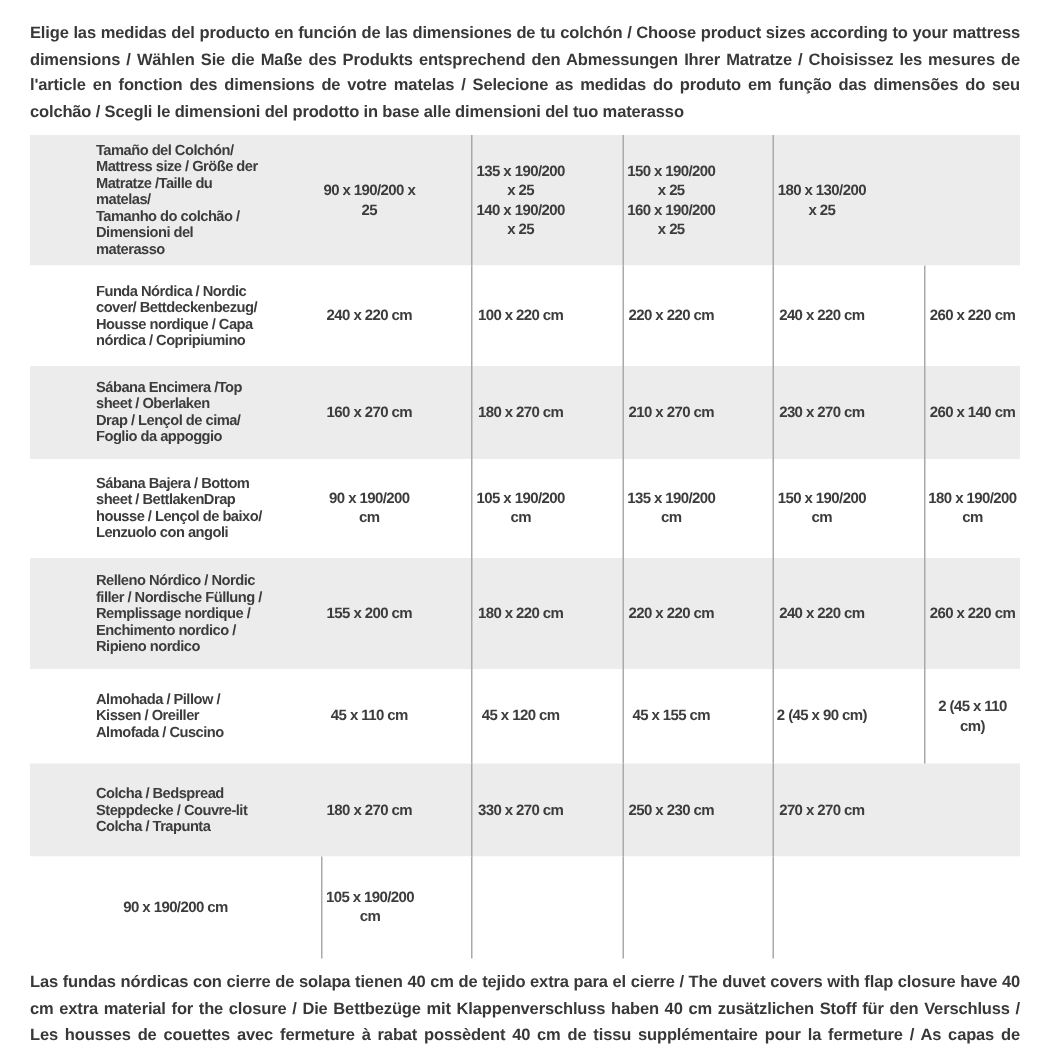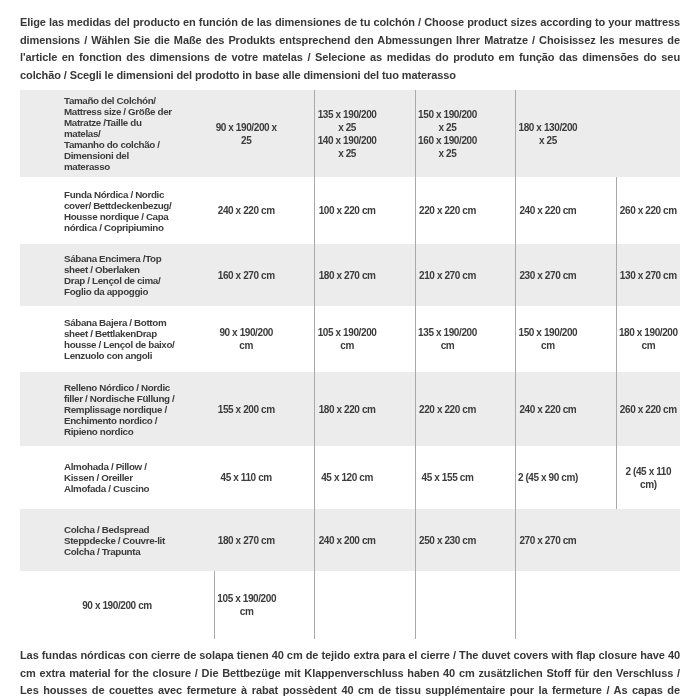--- a/index.html
+++ b/index.html
@@ -122,21 +122,21 @@
 
     <div class="t-row">
       <div class="cell label">Sábana Encimera /Top
 sheet / Oberlaken
 Drap / Lençol de cima/
 Foglio da appoggio</div>
       <div class="cell val">160 x 270 cm</div>
       <div class="cell val">180 x 270 cm</div>
       <div class="cell val">210 x 270 cm</div>
       <div class="cell val">230 x 270 cm</div>
-      <div class="cell val">130 x 270 cm</div>
+      <div class="cell val">260 x 140 cm</div>
     </div>
 
     <div class="t-row">
       <div class="cell label">Sábana Bajera / Bottom
 sheet / BettlakenDrap
 housse / Lençol de baixo/
 Lenzuolo con angoli</div>
       <div class="cell val">90 x 190/200 cm</div>
       <div class="cell val">105 x 190/200 cm</div>
       <div class="cell val">135 x 190/200 cm</div>
@@ -166,21 +166,21 @@
       <div class="cell val">45 x 155 cm</div>
       <div class="cell val">2 (45 x 90 cm)</div>
       <div class="cell val">2 (45 x 110 cm)</div>
     </div>
 
     <div class="t-row">
       <div class="cell label">Colcha / Bedspread
 Steppdecke / Couvre-lit
 Colcha / Trapunta</div>
       <div class="cell val">180 x 270 cm</div>
-      <div class="cell val">240 x 200 cm</div>
+      <div class="cell val">330 x 270 cm</div>
       <div class="cell val">250 x 230 cm</div>
       <div class="cell val">270 x 270 cm</div>
     </div>
 
     <div class="t-row">
       <div class="cell val">90 x 190/200 cm</div>
       <div class="cell val">105 x 190/200 cm</div>
       <div class="cell val"></div>
       <div class="cell val"></div>
       <div class="cell val"></div>

